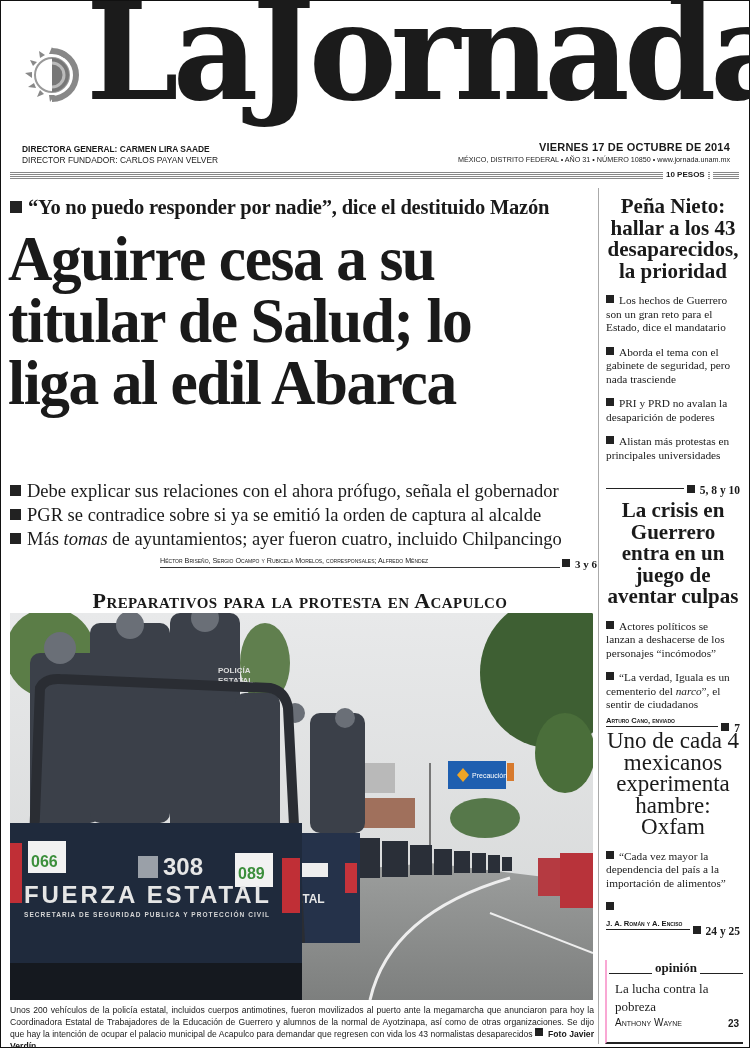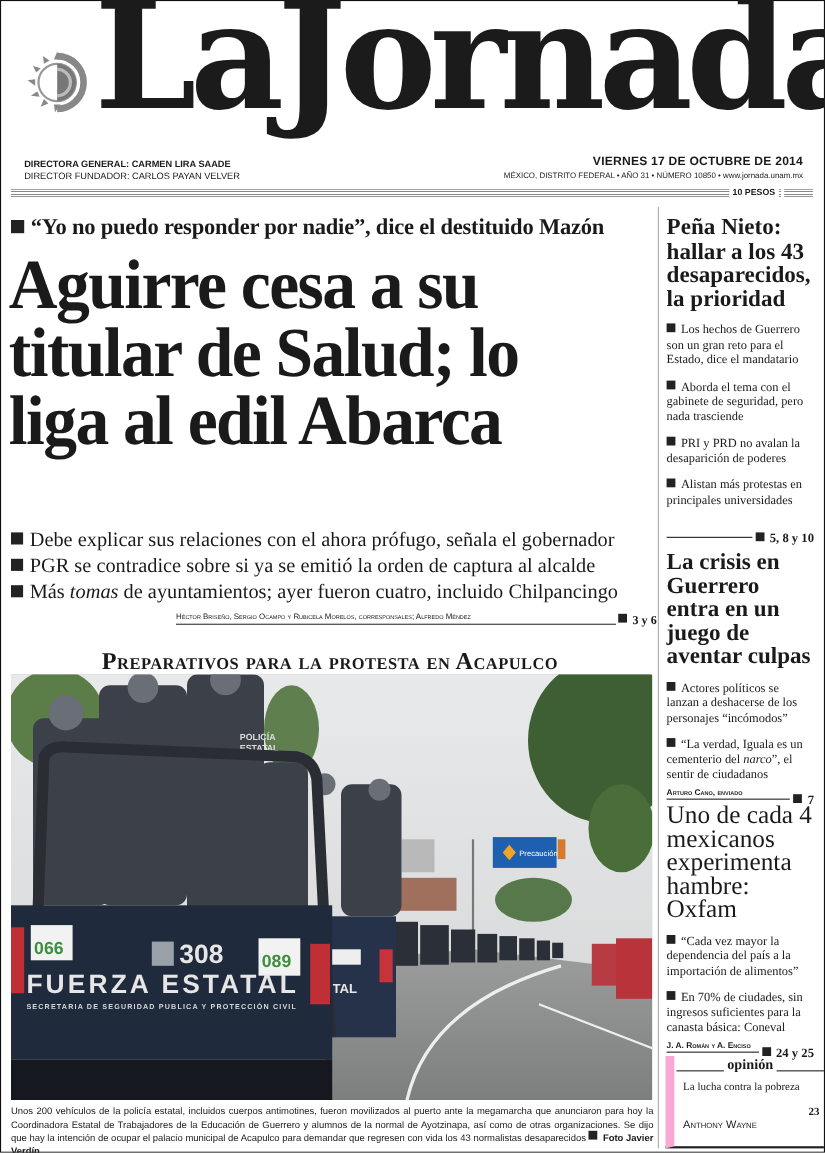--- a/index.html
+++ b/index.html
@@ -27,33 +27,33 @@
   .byline-main{left:160px;top:556px;font-family:"Liberation Sans",sans-serif;font-size:7.2px;font-variant:small-caps;}
   .byline-main-rule{left:160px;top:567px;width:400px;height:1px;background:#333;}
   .pages-main{left:562px;top:558px;font-size:11px;font-weight:bold;}
   .photo-title{left:0;top:588px;width:600px;text-align:center;font-weight:bold;font-size:22px;font-variant:small-caps;letter-spacing:.4px;}
   .photo{left:10px;top:613px;width:583px;height:387px;overflow:hidden;background:#ccc;}
   .caption{left:10px;top:1004px;width:584px;font-family:"Liberation Sans",sans-serif;font-size:8.6px;line-height:12px;text-align:justify;}
   .caption .credit{font-weight:bold;}
   .col-divider{left:598px;top:188px;width:1px;height:856px;background:#aaa;}
   
   .side{left:606px;width:134px;}
-  .side h2{margin:0;font-weight:bold;font-size:21px;line-height:21.5px;}
+  .side h2{margin:0;font-weight:bold;font-size:21px;line-height:21.5px;text-align:center;}
   .side h2.light{font-weight:normal;font-size:23px;}
   .side p{margin:0 0 11px 0;font-size:11.3px;line-height:13.5px;}
   .side .foot{display:flex;justify-content:space-between;align-items:flex-end;border-bottom:1px solid #222;padding-bottom:1px;font-size:11.5px;text-align:right;}
   .side .foot .by{font-family:"Liberation Sans",sans-serif;font-size:7.6px;font-variant:small-caps;font-weight:bold;}
   .side .foot .pg{font-weight:bold;margin-bottom:-9px;background:#fff;padding-left:3px;}
-  .opinion-box{left:605px;top:960px;width:136px;height:82px;border-left:8px solid #f9a8d4;border-bottom:2px solid #222;}
+  .opinion-box{left:605px;top:960px;width:136px;height:82px;border-left:2px solid #f9a8d4;border-bottom:2px solid #222;}
   .opinion-head{position:absolute;left:2px;top:0;width:134px;display:flex;align-items:center;font-weight:bold;font-size:13px;}
   .opinion-head span.l{flex:1;height:1px;background:#222;margin-top:10px;}
   .opinion-head span.t{padding:0 3px;}
-  .opinion-title{position:absolute;left:8px;top:20px;font-size:10px;line-height:18px;}
+  .opinion-title{position:absolute;left:8px;top:20px;font-size:13px;line-height:18px;}
   .opinion-author{position:absolute;left:8px;top:57px;font-family:"Liberation Sans",sans-serif;font-size:10px;font-variant:small-caps;}
-  .opinion-page{position:absolute;right:4px;top:46px;font-family:Liberation Serif, serif;font-size:10px;font-weight:bold;}
+  .opinion-page{position:absolute;right:4px;top:58px;font-family:Liberation Sans, sans-serif;font-size:10px;font-weight:bold;}
 </style>
 </head>
 <body>
 
 <div class="frame"></div>
 
 <svg class="abs logo-sun" viewBox="0 0 60 60">
   <g fill="#888">
     <polygon points="30,2 33,9 27,9"></polygon>
       <polygon points="43,6 42,13 37,10"></polygon>
@@ -202,21 +202,21 @@
   <p style="margin-bottom:4px"><span class="sqs"></span><span>“La verdad, Iguala es un cementerio del </span><i>narco</i><span>”, el sentir de ciudadanos</span></p>
   <div class="foot">
       <span class="by">Arturo Cano, enviado</span>
       <span class="pg"><span class="sqs"></span><span>7</span></span>
     </div>
 </div>
 
 <div class="abs side" style="top:730px">
   <h2 class="light" style="margin-bottom:12px">Uno de cada 4 mexicanos experimenta hambre: Oxfam</h2>
   <p><span class="sqs"></span><span>“Cada vez mayor la dependencia del país a la importación de alimentos”</span></p>
-  <p style="margin-bottom:4px"><span class="sqs"></span><span>En 70% de ciudades, sin ingresos suficientes para la canasta básica: Coneval</span></p>
+  <p style="margin-bottom:4px"><span class="sqs"></span></p>
   <div class="foot">
       <span class="by">J. A. Román y A. Enciso</span>
       <span class="pg"><span class="sqs"></span><span>24 y 25</span></span>
     </div>
 </div>
 
 <div class="abs opinion-box">
   <div class="opinion-head">
       <span class="l"></span>
       <span class="t">opinión</span>

